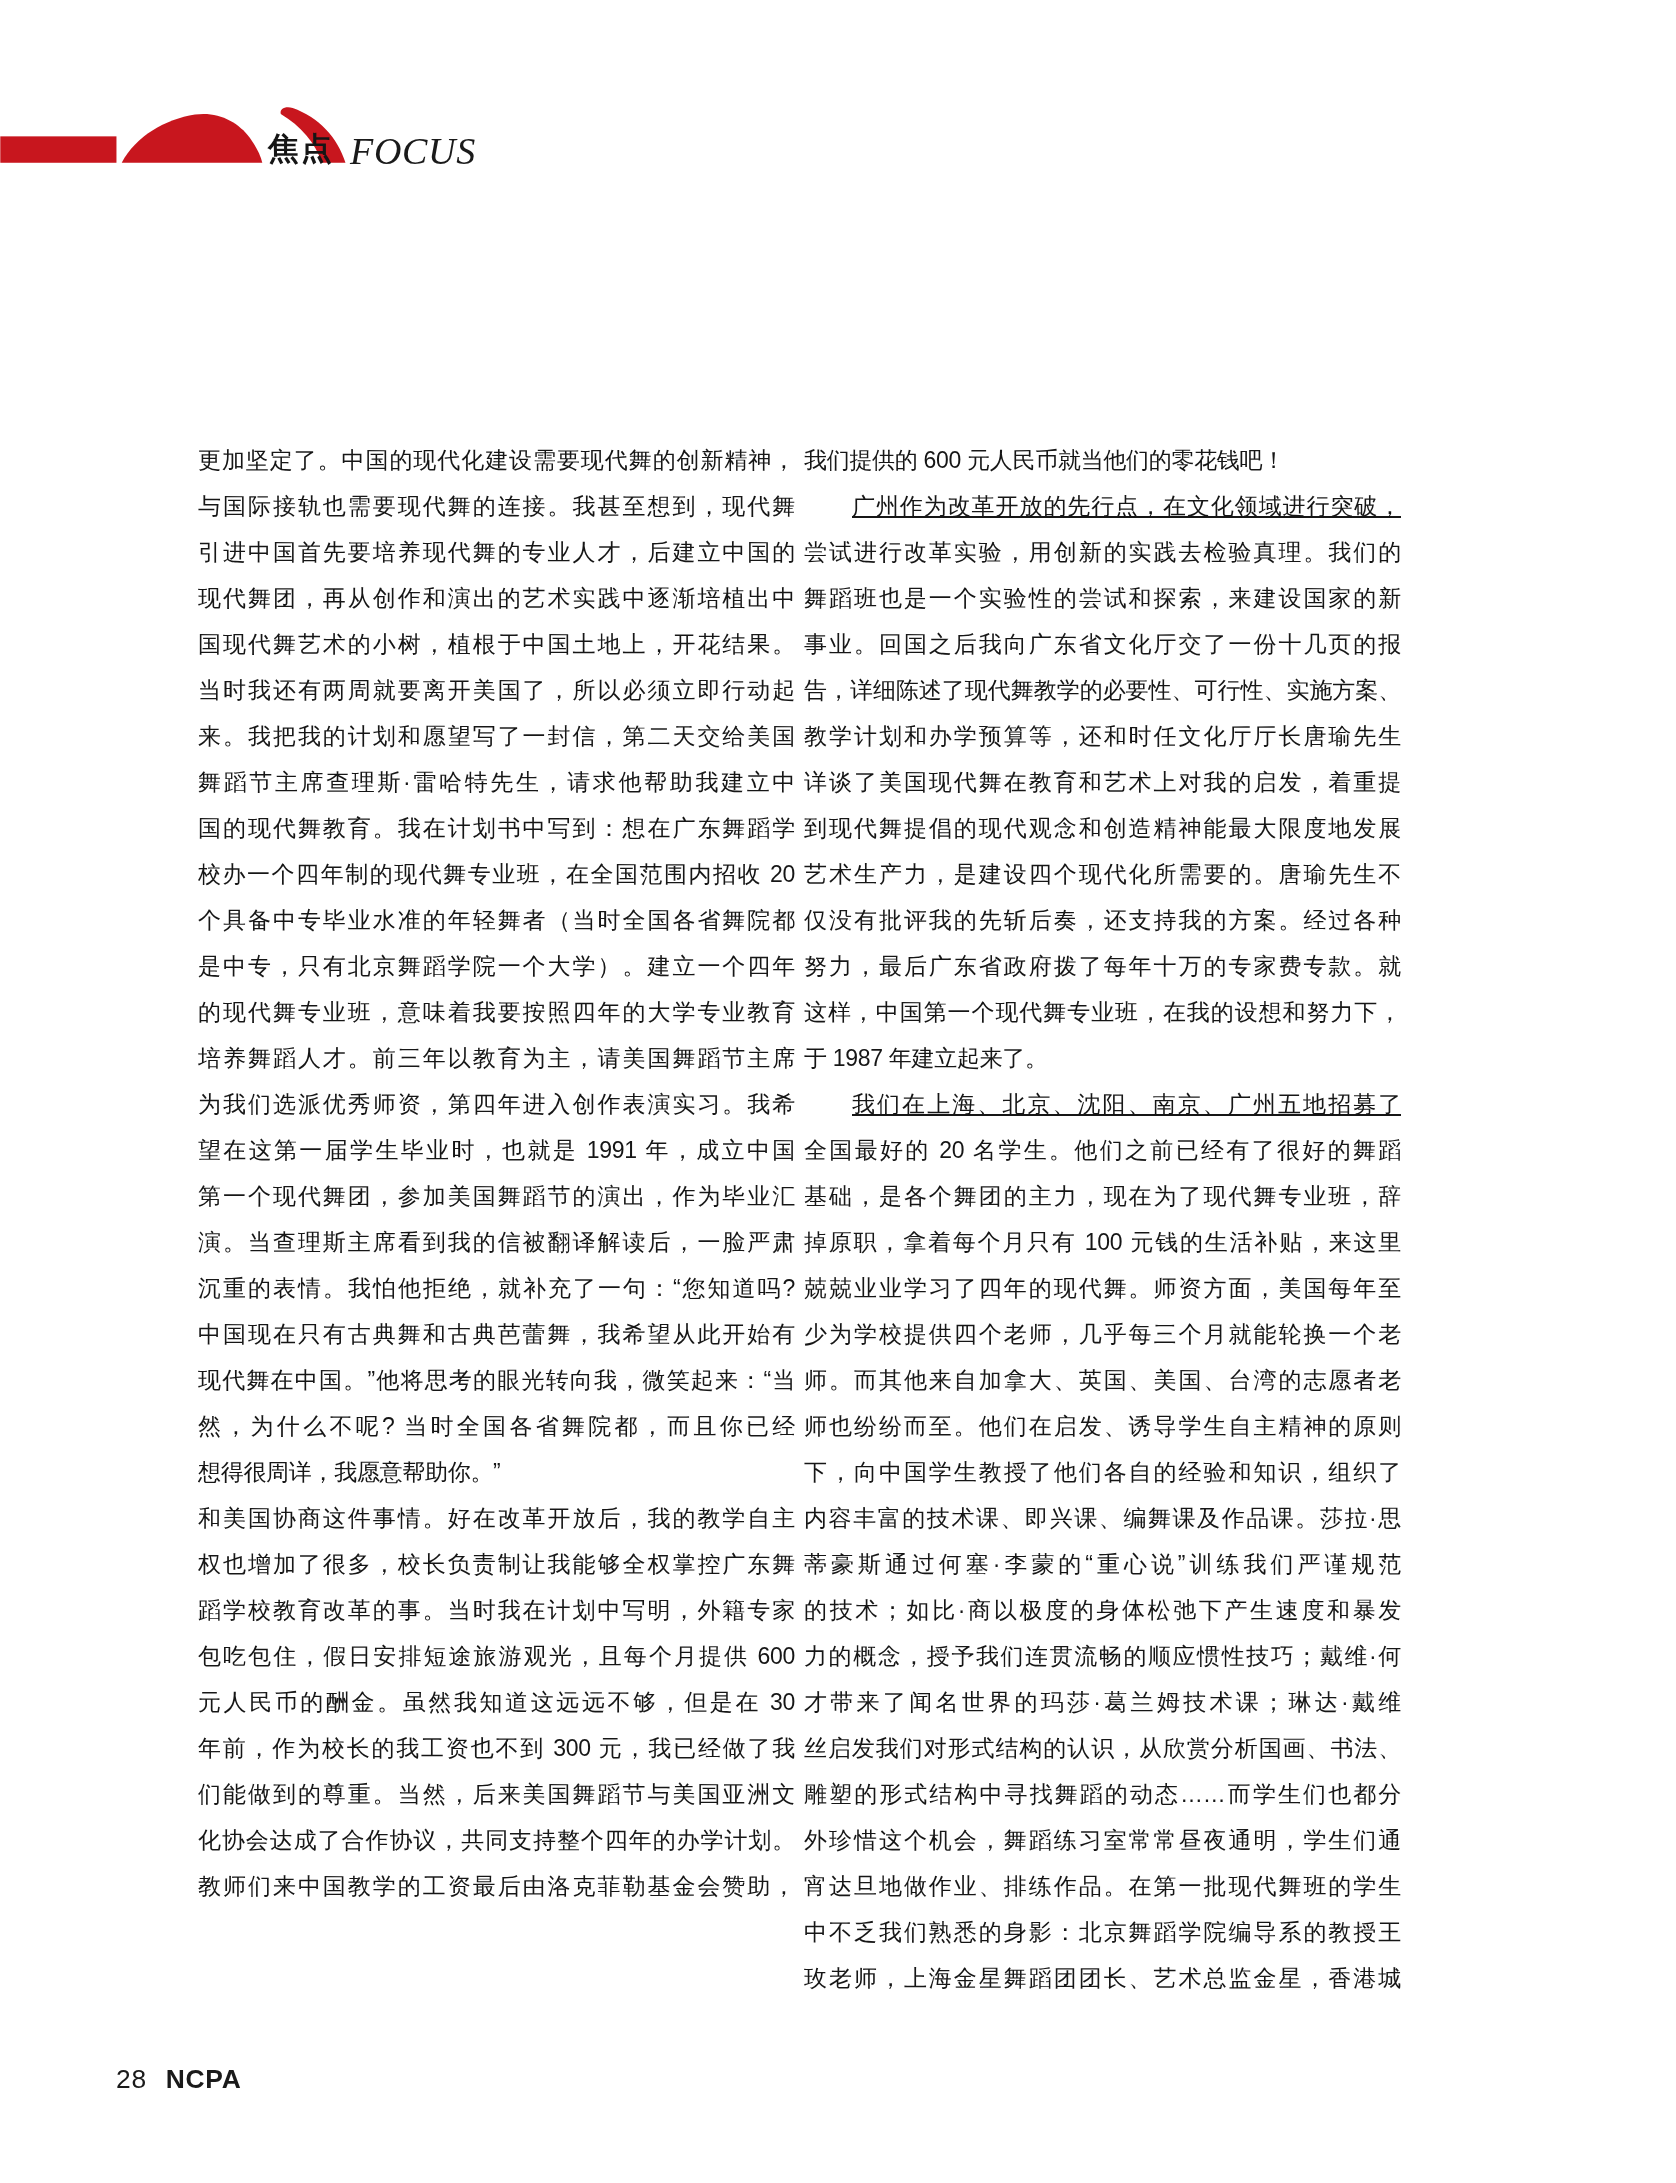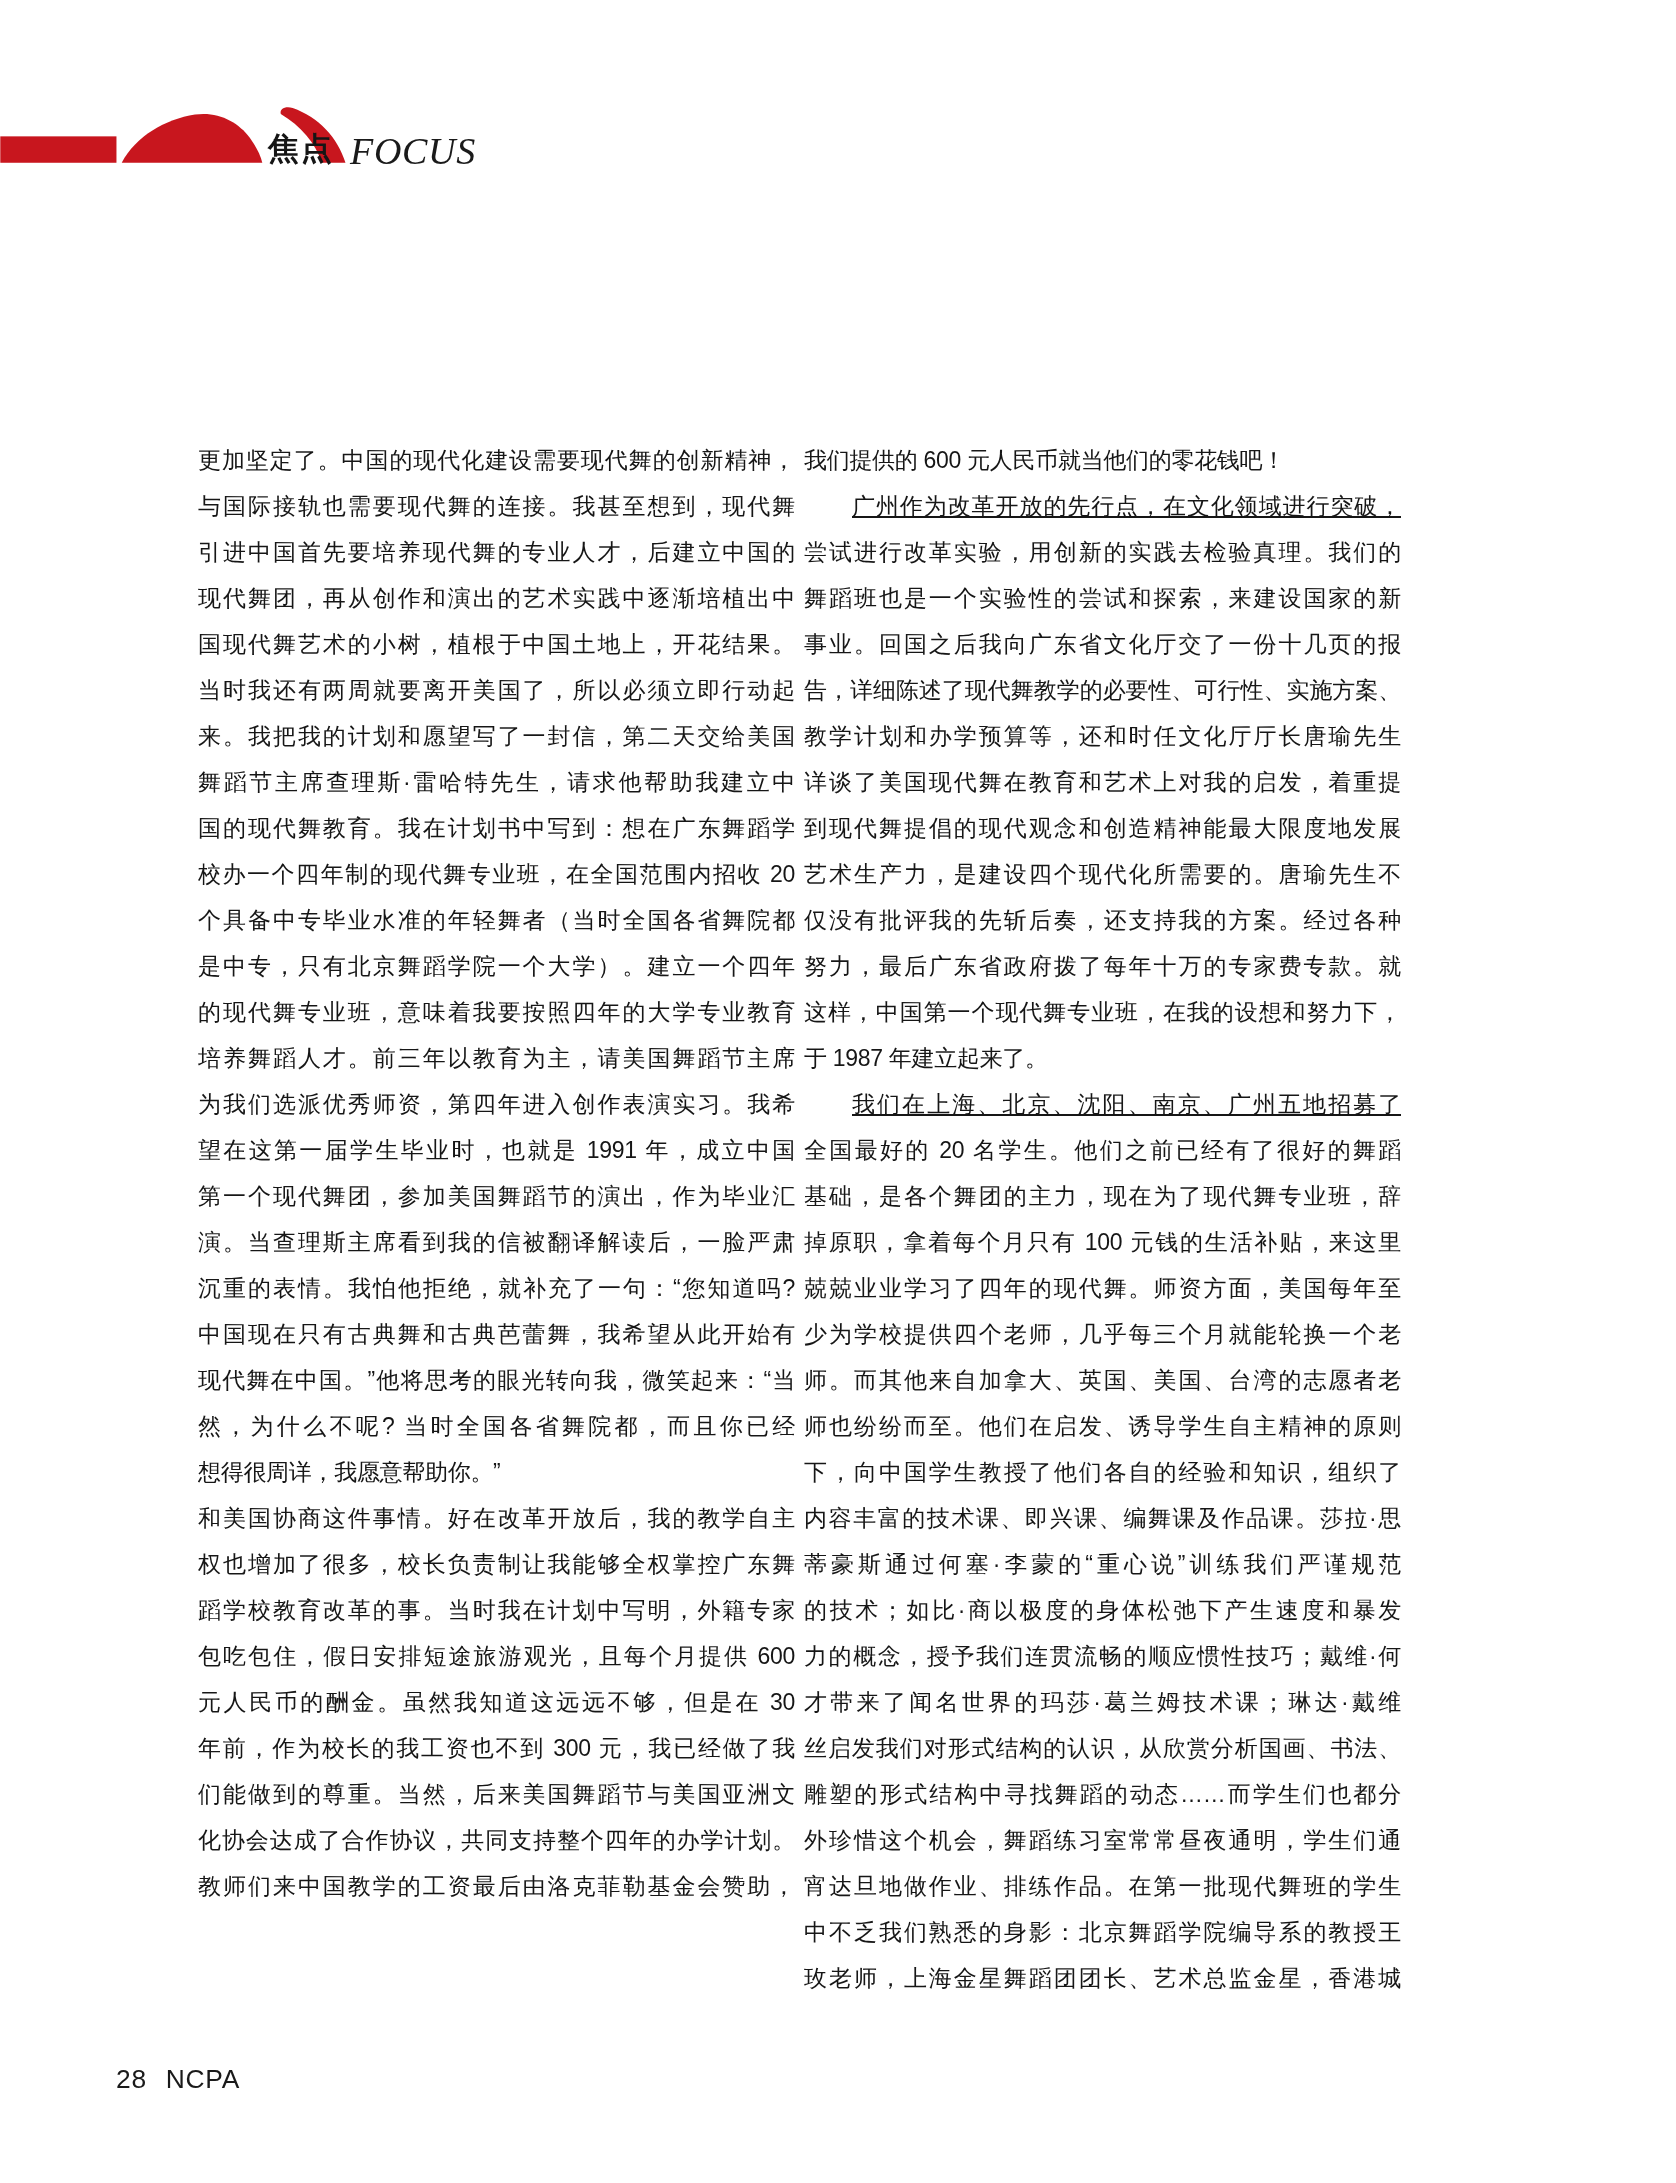--- a/index.html
+++ b/index.html
@@ -36,21 +36,21 @@
   }
   .line.end    { text-align-last:left; }
   .line.indent { text-indent:48px;text-decoration:underline; }
   
   .footer {
     position:absolute; left:116px; top:2064px;
     display:flex; align-items:baseline; gap:19px;
     font-size:26.4px; color:#1a1a1a;
   }
   .footer .num   { font-weight:400; letter-spacing:0.7px; }
-  .footer .brand { font-weight:400; letter-spacing:0.7px; }
+  .footer .brand { font-weight:700; letter-spacing:0.7px; }
 </style>
 </head>
 <body>
 
 <div>
   <svg class="logo-svg" viewBox="0 0 540 100" aria-hidden="true">
     <rect x="0" y="46" width="176" height="40" fill="#c8161e"></rect>
     <path d="M184,86 C205,46 250,20 295,13 C330,8 360,24 378,48 C388,62 394,74 397,86 Z" fill="#c8161e"></path>
     <path d="M425,12 C455,30 478,56 487,86 L523,86 C511,47 482,17 443,3 C432,0 423,4 425,12 Z" fill="#c8161e"></path>
   </svg>

